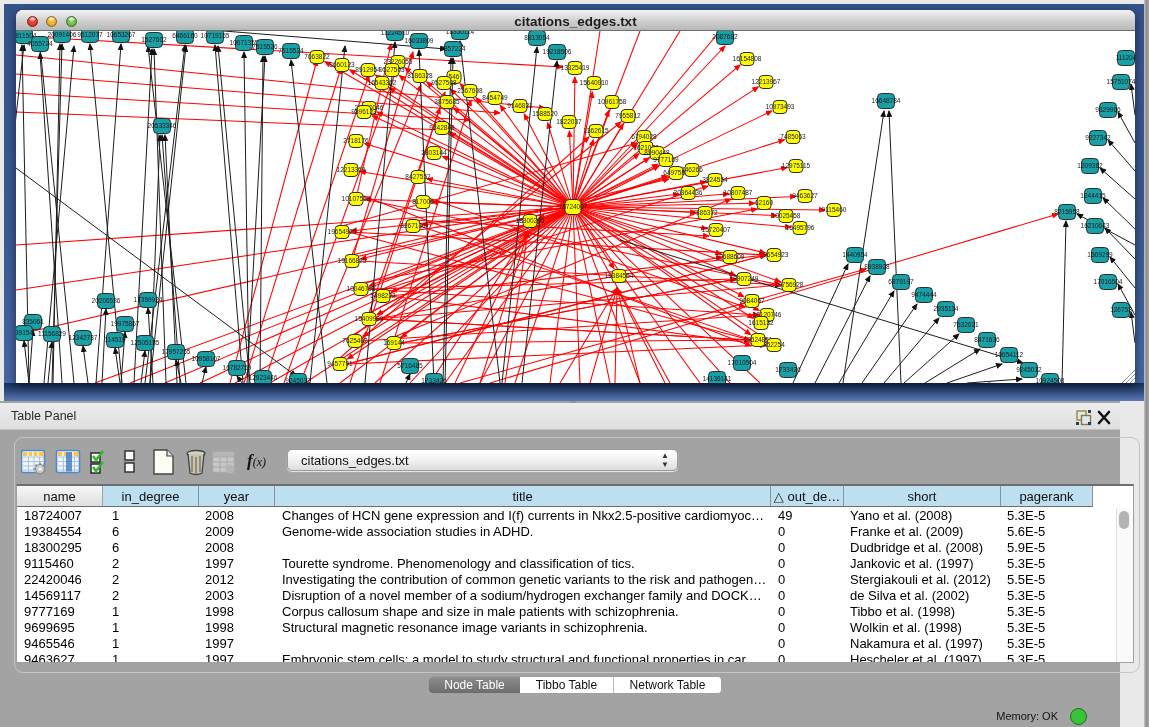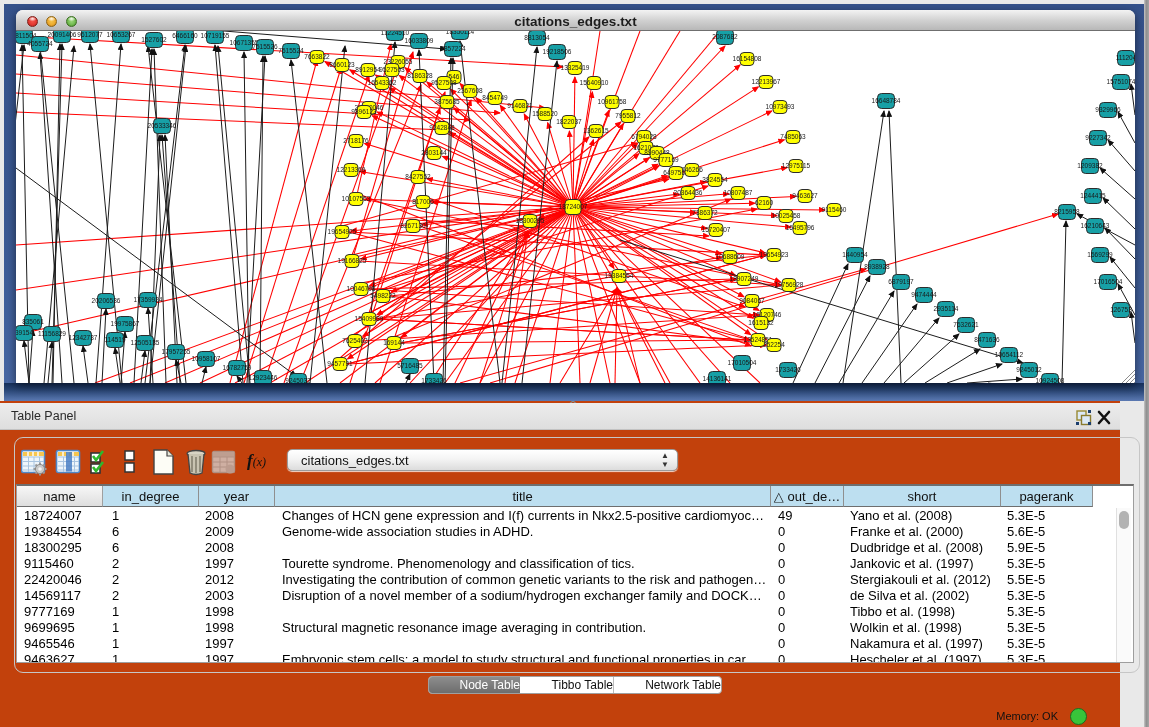--- a/index.html
+++ b/index.html
@@ -2,35 +2,35 @@
 <html><head><meta charset="utf-8"><style>
 *{margin:0;padding:0;box-sizing:border-box}
 body{width:1149px;height:727px;font-family:"Liberation Sans",sans-serif;background:#e9e9e9;overflow:hidden;position:relative}
 #desk{position:absolute;left:4px;top:4px;width:1141px;height:397px;background:linear-gradient(#35528b,#3b5992 55%,#41619d 80%,#4a69a5)}
 #band{position:absolute;left:4px;top:383px;width:1141px;height:18px;background:linear-gradient(#16305c,#2a4777 40%,#5b79b2)}
 #win{position:absolute;left:16px;top:10px;width:1119px;height:373px;border-radius:7px 7px 0 0;box-shadow:0 3px 10px rgba(0,0,0,.55);background:#fff}
 #tbar{position:absolute;left:0;top:0;width:100%;height:21px;border-radius:7px 7px 0 0;background:linear-gradient(#f3f3f3,#cfcfcf 55%,#b8b8b8);border-bottom:1px solid #6f6f6f}
 #tbar .tl{position:absolute;top:5.5px;width:11px;height:11px;border-radius:50%}
 #title{position:absolute;top:3.5px;left:0;width:100%;text-align:center;font-size:13.5px;font-weight:bold;color:#1d1d1d}
 #grip{position:absolute;right:0;bottom:0;width:14px;height:14px}
-#tp{position:absolute;left:0;top:401px;width:1120px;height:326px;background:#c2410c}
+#tp{position:absolute;left:0;top:401px;width:1120px;height:326px;background:#a3a3a3}
 #tph{position:absolute;left:0;top:2px;width:100%;height:27px;background:linear-gradient(#ededed,#dedede);border-bottom:1px solid #c2c2c2}
 #tph span{position:absolute;left:11px;top:6px;font-size:12.5px;color:#2a2a2a}
 #box{position:absolute;left:14px;top:36px;width:1126px;height:236px;border:1px solid #c6c6c6;border-radius:9px}
 #tools{position:absolute;left:0;top:44px;width:100%;height:36px}
 #combo{position:absolute;left:287px;top:48px;width:391px;height:22px;border:1px solid #9b9b9b;border-radius:5px;background:linear-gradient(#ffffff,#f4f4f4 45%,#dcdcdc);font-size:13px;color:#111;line-height:21px;padding-left:13px;box-shadow:0 1px 1px rgba(255,255,255,.8)}
 #combo .ud{position:absolute;right:8px;top:1px;font-size:8px;color:#333;line-height:9px}
 #tbl{position:absolute;left:16px;top:83px;width:1118px;height:179px;background:#fff;border:1px solid #9e9e9e;border-top:2px solid #6e6e6e;overflow:hidden}
 .th{position:absolute;top:0;height:21px;border-right:1px solid #8f8f8f;border-bottom:1px solid #6e6e6e;background:#bddff0;font-size:13px;color:#111;text-align:center;line-height:21px}
 .tr{position:absolute;left:0;width:1118px;height:16px;font-size:13px;color:#000}
 .tr span{position:absolute;top:0;line-height:16px;white-space:nowrap}
 #sb{position:absolute;right:2px;top:22px;width:15px;height:156px;background:#fafafa;border-left:1px solid #e0e0e0}
 #sb i{position:absolute;left:2px;top:3px;width:10px;height:18px;border-radius:5px;background:#b3b3b3}
 #tabs{position:absolute;left:428px;top:275px;height:18px;border:1px solid #9f9f9f;border-radius:4px;background:#fff;font-size:12px;overflow:hidden}
-#tabs span{display:inline-block;height:100%;line-height:17px;text-align:right;color:#111;vertical-align:top}
+#tabs span{display:inline-block;height:100%;line-height:17px;text-align:center;color:#111;vertical-align:top}
 #tabs .sel{background:linear-gradient(#8d8d8d,#6d6d6d);color:#fff}
 #mem{position:absolute;right:62px;bottom:5px;font-size:11px;color:#111}
 #memdot{position:absolute;right:33px;bottom:2px;width:17px;height:17px;border-radius:50%;background:#38c43a;border:1.5px solid #1d6b1f}
 #redge{position:absolute;left:1144px;top:0;width:5px;height:727px;background:linear-gradient(90deg,#c6c6c6,#8f8f8f 45%,#a5a5a5)}
 </style></head><body>
 <div id="desk"></div>
 <div id="band"></div>
 <div id="win">
  <div id="tbar">
   <div class="tl" style="left:10.5px;background:radial-gradient(ellipse 62% 38% at 50% 20%,rgba(255,255,255,.95),rgba(255,255,255,0) 75%),radial-gradient(circle at 50% 45%,#f4574c,#e23931 55%,#b02823 90%);border:1px solid #801f18"></div>
@@ -639,21 +639,21 @@
         <span style="left:761px">49</span>
         <span style="left:833px">Yano et al. (2008)</span>
         <span style="left:990px">5.3E-5</span>
       </div>
       <div class="tr" style="top:38px">
         <span style="left:7px">19384554</span>
         <span style="left:95px">6</span>
         <span style="left:188px">2009</span>
         <span style="left:265px">Genome-wide association studies in ADHD.</span>
         <span style="left:761px">0</span>
-        <span style="left:833px">Franke et al. (2000)</span>
+        <span style="left:833px">Franke et al. (2009)</span>
         <span style="left:990px">5.6E-5</span>
       </div>
       <div class="tr" style="top:54px">
         <span style="left:7px">18300295</span>
         <span style="left:95px">6</span>
         <span style="left:188px">2008</span>
         <span style="left:761px">0</span>
         <span style="left:833px">Dudbridge et al. (2008)</span>
         <span style="left:990px">5.9E-5</span>
       </div>
@@ -681,29 +681,30 @@
         <span style="left:188px">2003</span>
         <span style="left:265px">Disruption of a novel member of a sodium/hydrogen exchanger family and DOCK…</span>
         <span style="left:761px">0</span>
         <span style="left:833px">de Silva et al. (2002)</span>
         <span style="left:990px">5.3E-5</span>
       </div>
       <div class="tr" style="top:118px">
         <span style="left:7px">9777169</span>
         <span style="left:95px">1</span>
         <span style="left:188px">1998</span>
+        <span style="left:265px">Corpus callosum shape and size in male patients with schizophrenia.</span>
         <span style="left:761px">0</span>
         <span style="left:833px">Tibbo et al. (1998)</span>
         <span style="left:990px">5.3E-5</span>
       </div>
       <div class="tr" style="top:134px">
         <span style="left:7px">9699695</span>
         <span style="left:95px">1</span>
         <span style="left:188px">1998</span>
-        <span style="left:265px">Structural magnetic resonance image averaging in contribution.</span>
+        <span style="left:265px">Structural magnetic resonance image variants in schizophrenia.</span>
         <span style="left:761px">0</span>
         <span style="left:833px">Wolkin et al. (1998)</span>
         <span style="left:990px">5.3E-5</span>
       </div>
       <div class="tr" style="top:150px">
         <span style="left:7px">9465546</span>
         <span style="left:95px">1</span>
         <span style="left:188px">1997</span>
         <span style="left:761px">0</span>
         <span style="left:833px">Nakamura et al. (1997)</span>

